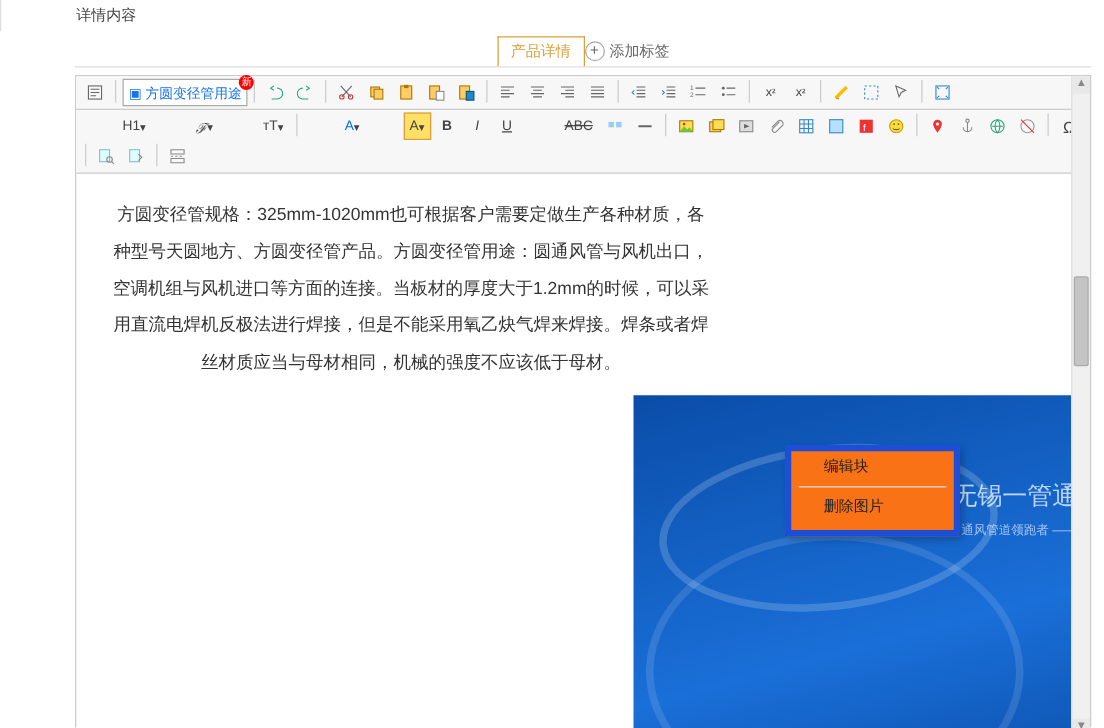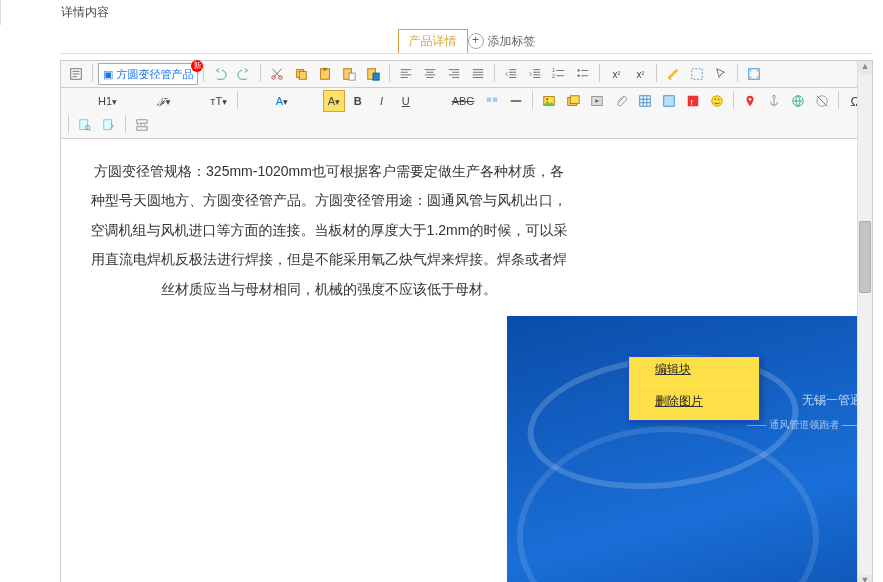--- a/index.html
+++ b/index.html
@@ -146,44 +146,44 @@
   }
   .img-block .ellipse2 {
     position: absolute;
     left: 10px; top: 110px;
     width: 290px; height: 210px;
     border: 6px solid rgba(255,255,255,0.12);
     border-radius: 50%;
   }
   .img-block .brand {
     position: absolute;
-    right: 10px; top: 72px;
+    right: 10px; top: 62px;
     color: #dbe9ff;
-    font-size: 12px;
+    font-size: 20px;
     opacity: 0.85;
+    font-family: Liberation Mono, monospace;
   }
   .img-block .brandsub {
     position: absolute;
     right: 10px; top: 98px;
     color: #dbe9ff;
     font-size: 10px;
     opacity: 0.7;
   }
 
   .ctx-menu {
     position: absolute;
     left: 628px;
     top: 356px;
     width: 130px;
-    background: #fde047;
-    border: 1px solid #1d4ed8;
+    background: #f97316;
+    border: 5px solid #1d4ed8;
     box-shadow: 2px 3px 6px rgba(0,0,0,0.25);
     z-index: 10;
     padding-bottom: 6px;
-    text-decoration: underline;
   }
   .ctx-item {
     display: flex;
     align-items: center;
     padding: 4px 8px 4px 6px;
     font-size: 12px;
     cursor: pointer;
     color: #222;
   }
   .ctx-item .ic {
@@ -235,21 +235,21 @@
 
     <div class="toolbar">
       <span class="tb-btn">
         <svg viewBox="0 0 16 16">
             <rect x="2" y="2" width="12" height="12" fill="none" stroke="#666"></rect>
             <path d="M4 5h8M4 8h8M4 11h5" stroke="#666"></path>
           </svg>
       </span>
       <span class="tb-sep"></span>
       <span class="tb-btn tb-template">
-        <span style="color:#1a73e8;">▣</span>&nbsp;<span>方圆变径管产品</span>
+        <span style="color:#1a73e8;">▣</span>&nbsp;<span>方圆变径管用途</span>
         <span class="badge-new">新</span>
       </span>
       <span class="tb-sep"></span>
       <span class="tb-btn">
           <svg viewBox="0 0 16 16">
             <path d="M10 4a5 5 0 0 1 0 10H5" fill="none" stroke="#2a7"></path>
             <path d="M7 2l-3 2 3 2" fill="none" stroke="#2a7"></path>
           </svg>
         </span>
       <span class="tb-btn">

